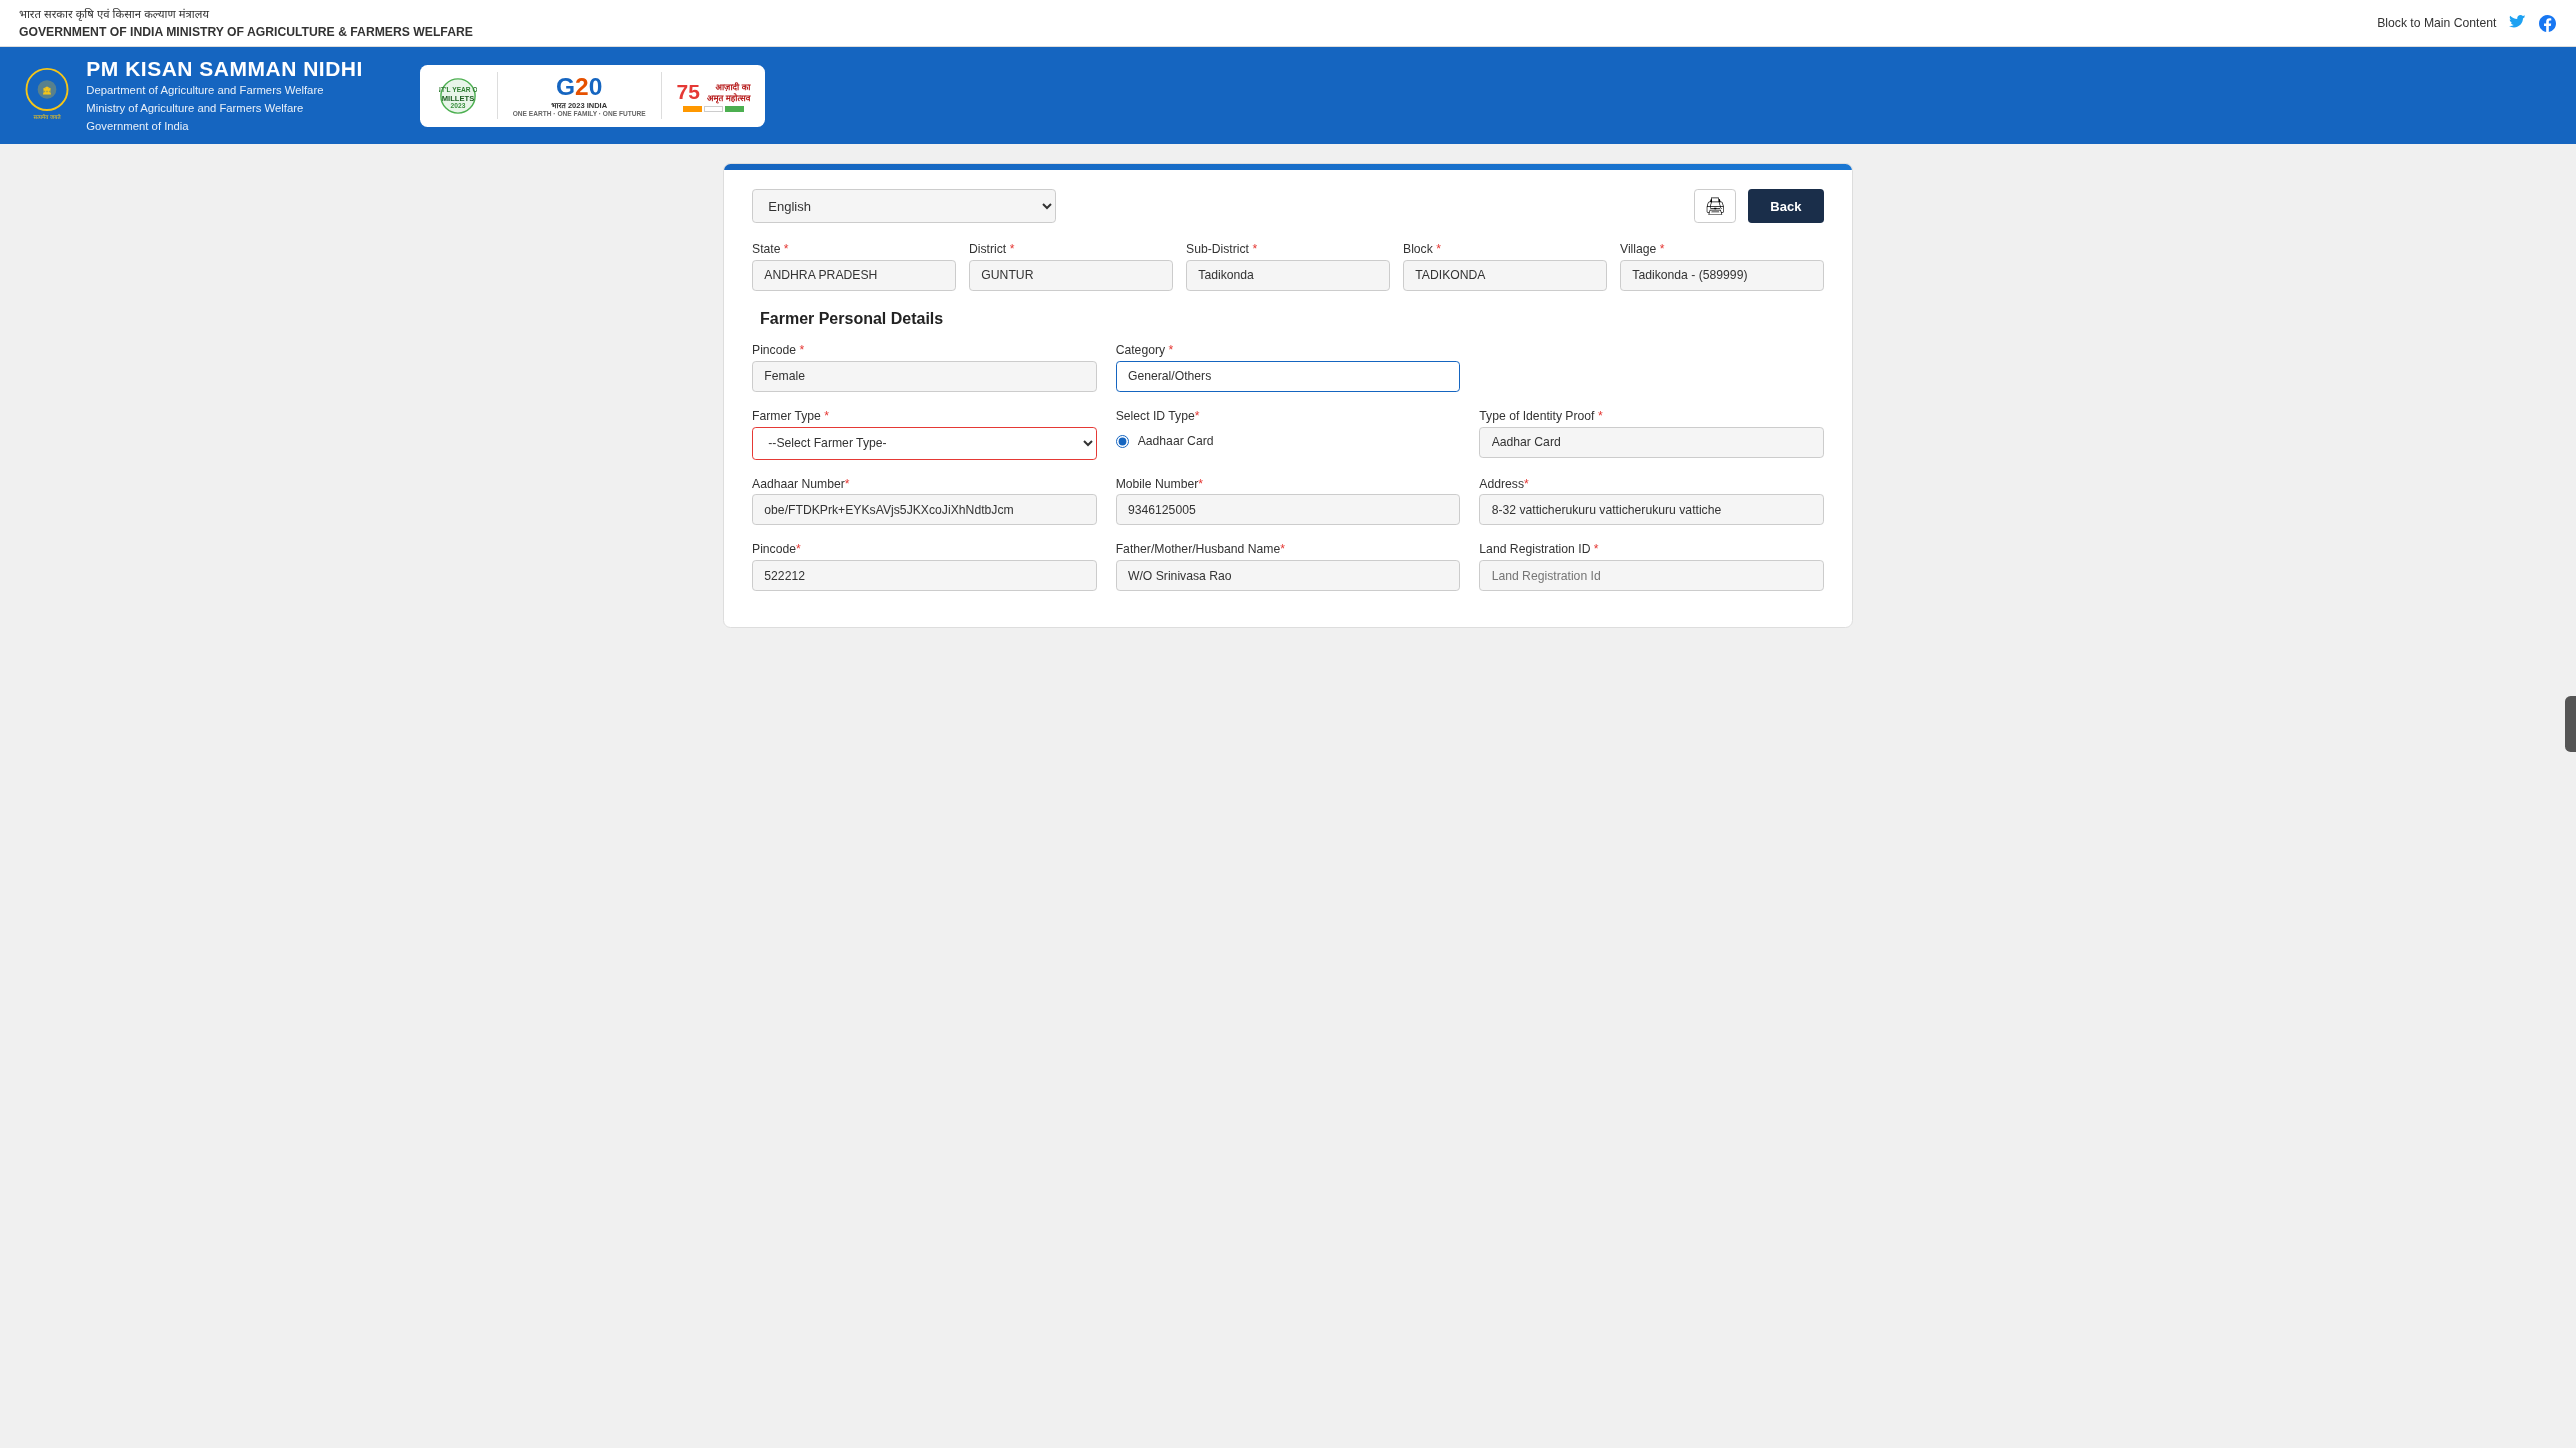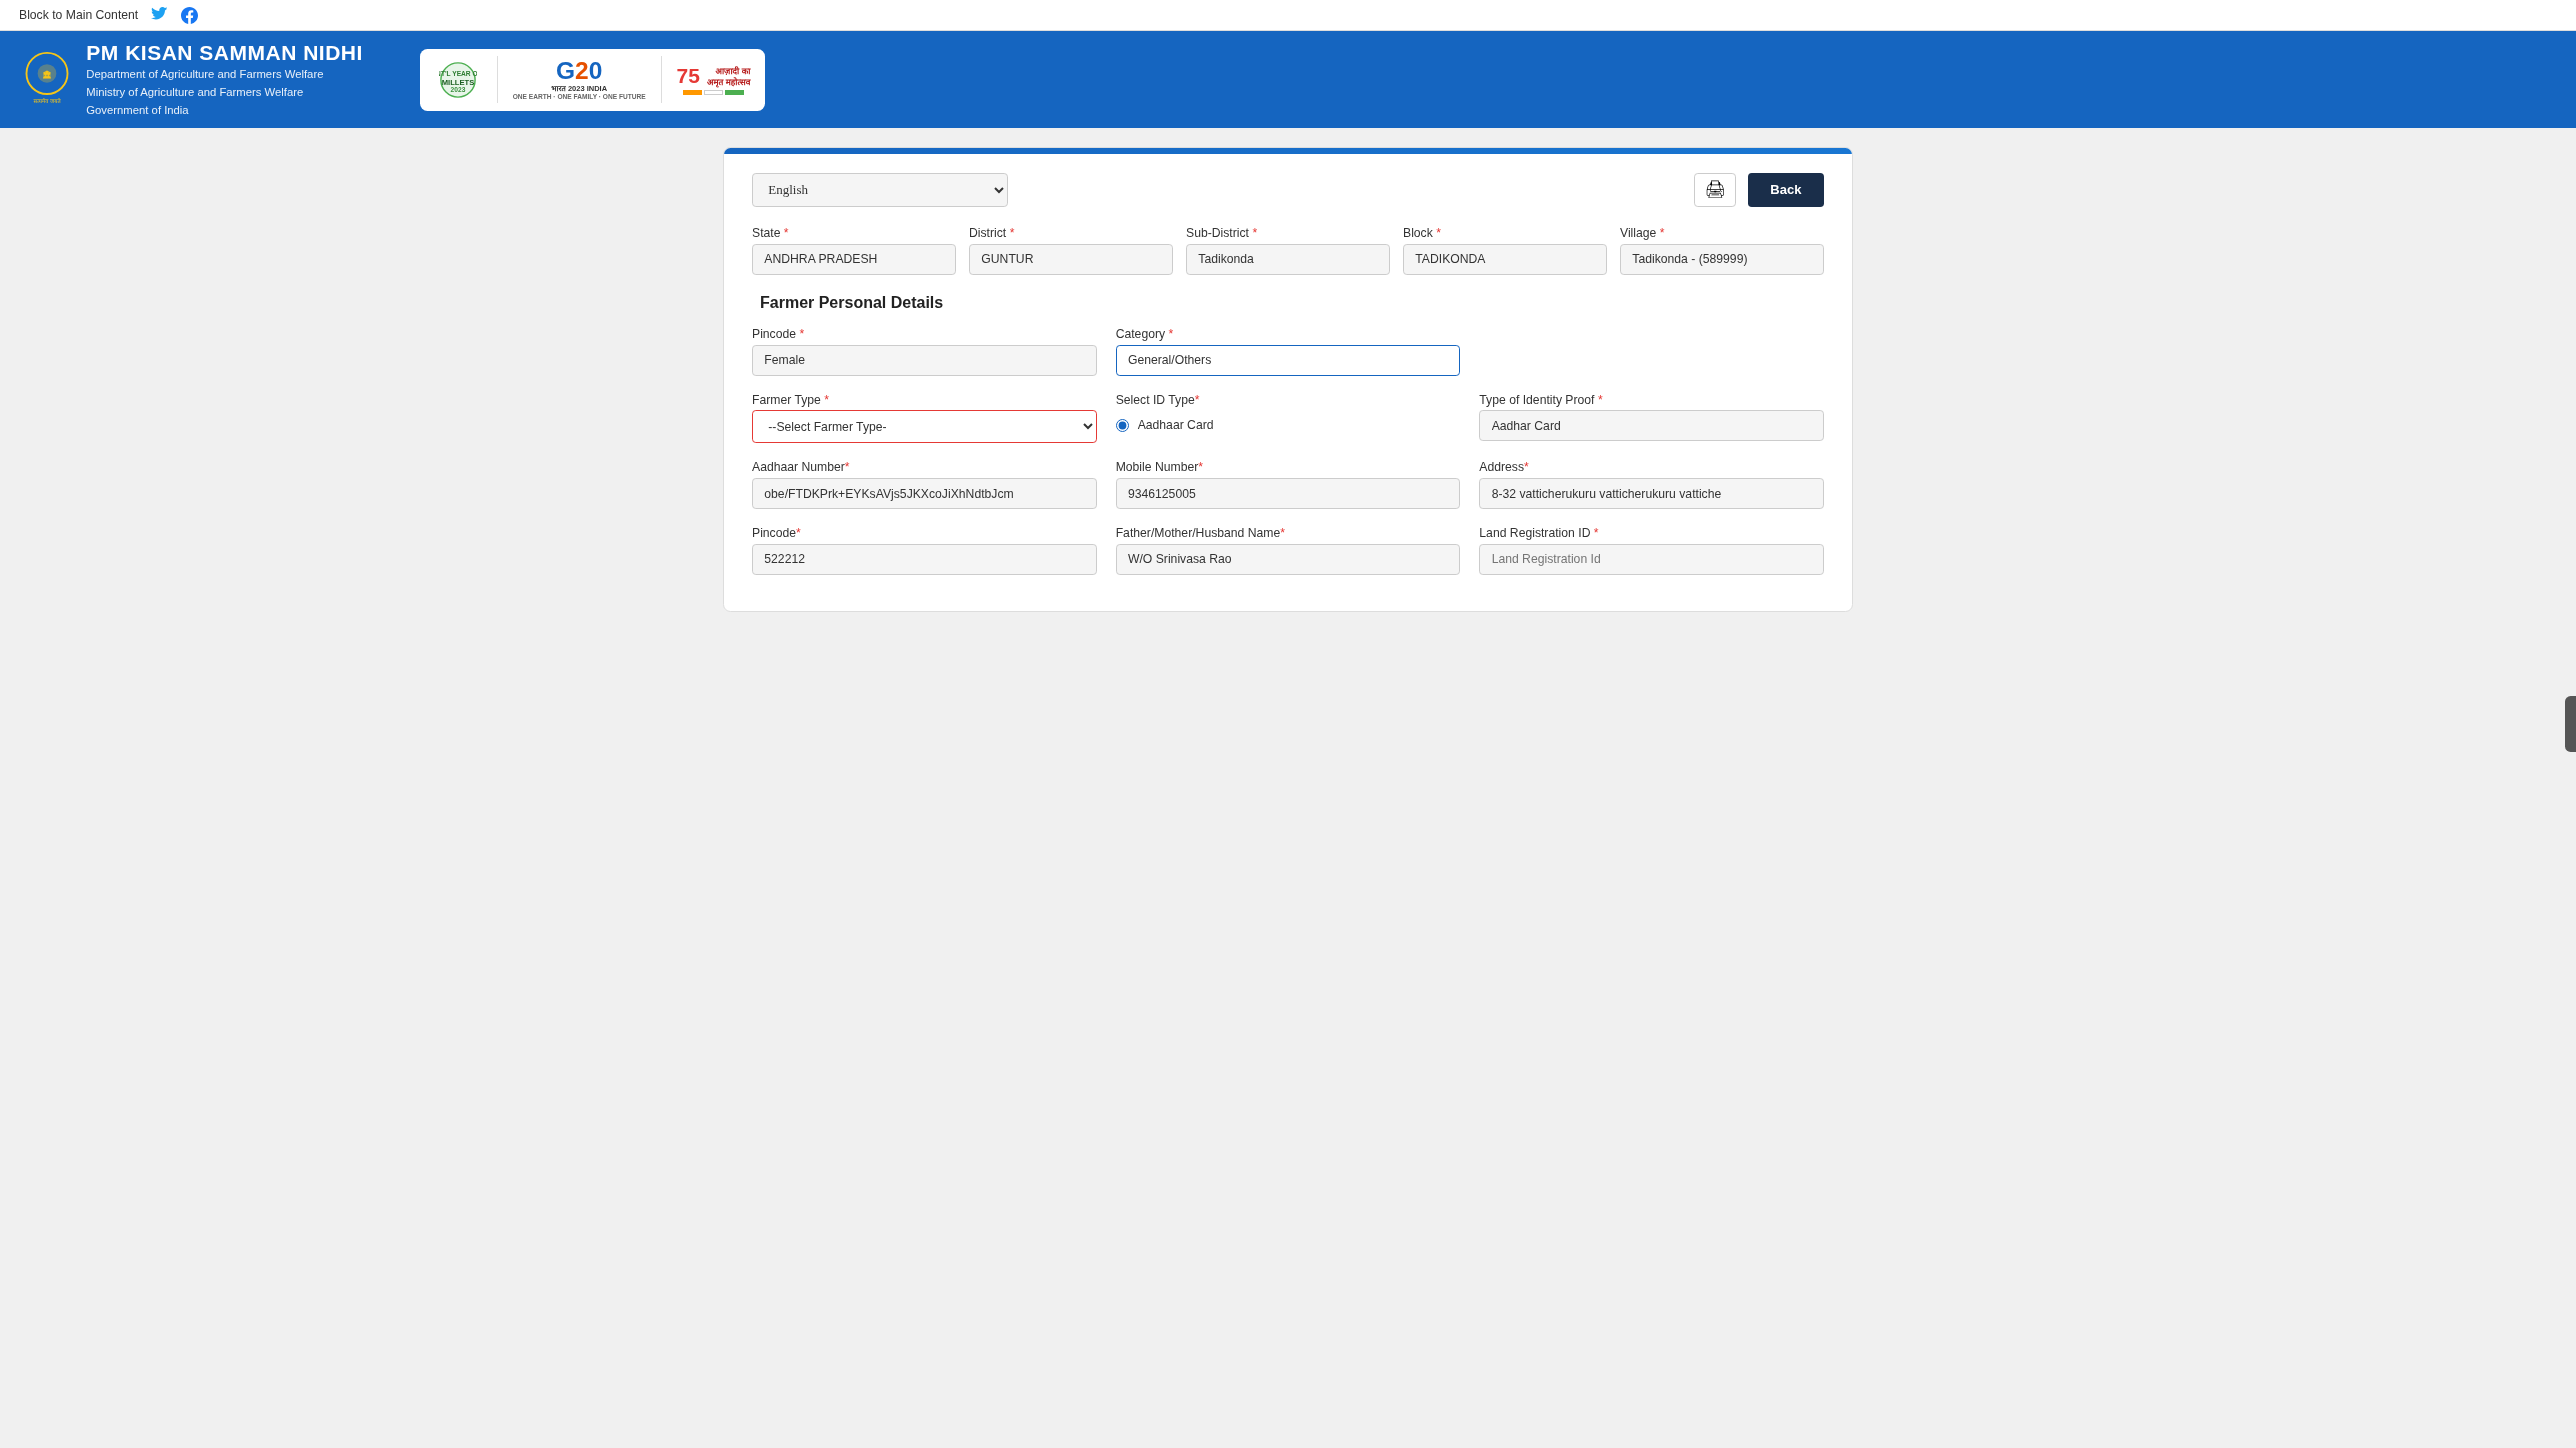--- a/index.html
+++ b/index.html
@@ -70,28 +70,27 @@
     .form-card-body { padding: 19px 28px; }
 
     
     .top-controls {
       display: flex;
       align-items: center;
       justify-content: space-between;
       margin-bottom: 19px;
     }
     .language-select {
-      width: 256px;
+      width: 304px;
       padding: 7.5px 11.3px;
       border: 0.9px solid #ccc;
       border-radius: 3.8px;
       font-size: 13px;
       background: #f5f5f5;
       color: #333;
-      font-family: Liberation Serif, serif;
     }
     .top-right-controls { display: flex; align-items: center; gap: 11.3px; }
     .print-btn {
       background: #fff;
       border: 0.9px solid #ccc;
       padding: 5.6px 9.4px;
       cursor: pointer;
       border-radius: 3.8px;
       font-size: 17px;
     }
@@ -175,20 +174,24 @@
       height: 56px;
       background: #555;
       border-radius: 5.6px 0 0 5.6px;
       transform: translateY(-50%);
     }
   </style>
 </head>
 <body>
 
 <div class="top-bar">
+  <div class="top-bar-left">
+    <div class="hindi">भारत सरकार   कृषि एवं किसान कल्याण मंत्रालय</div>
+    <div class="english">GOVERNMENT OF INDIA   MINISTRY OF AGRICULTURE &amp; FARMERS WELFARE</div>
+  </div>
   <div class="top-bar-right">
     <a href="#">Block to Main Content</a>
     <span class="social-icon">
       <svg width="17" height="17" viewBox="0 0 24 24" fill="#1da1f2">
           <path d="M23 3a10.9 10.9 0 0 1-3.14 1.53A4.48 4.48 0 0 0 22.43.36a9 9 0 0 1-2.88 1.1A4.52 4.52 0 0 0 16.11 0c-2.5 0-4.52 2.02-4.52 4.52 0 .35.04.7.11 1.03C7.69 5.37 4.07 3.58 1.64.9a4.52 4.52 0 0 0-.61 2.28c0 1.57.8 2.95 2.01 3.76A4.48 4.48 0 0 1 .96 6.4v.06c0 2.19 1.56 4.02 3.63 4.43a4.54 4.54 0 0 1-2.04.08c.57 1.78 2.23 3.07 4.2 3.11A9.07 9.07 0 0 1 0 15.54a12.8 12.8 0 0 0 6.92 2.03c8.3 0 12.85-6.88 12.85-12.85 0-.2 0-.39-.01-.58A9.18 9.18 0 0 0 23 3z"></path>
         </svg>
     </span>
     <span class="social-icon">
       <svg width="17" height="17" viewBox="0 0 24 24" fill="#1877f2">
           <path d="M24 12.07C24 5.41 18.63 0 12 0S0 5.41 0 12.07C0 18.1 4.39 23.1 10.13 24v-8.44H7.08v-3.49h3.04V9.41c0-3.02 1.8-4.7 4.54-4.7 1.31 0 2.69.24 2.69.24v2.97h-1.52c-1.49 0-1.96.93-1.96 1.89v2.26h3.33l-.53 3.49h-2.8V24C19.61 23.1 24 18.1 24 12.07z"></path>

